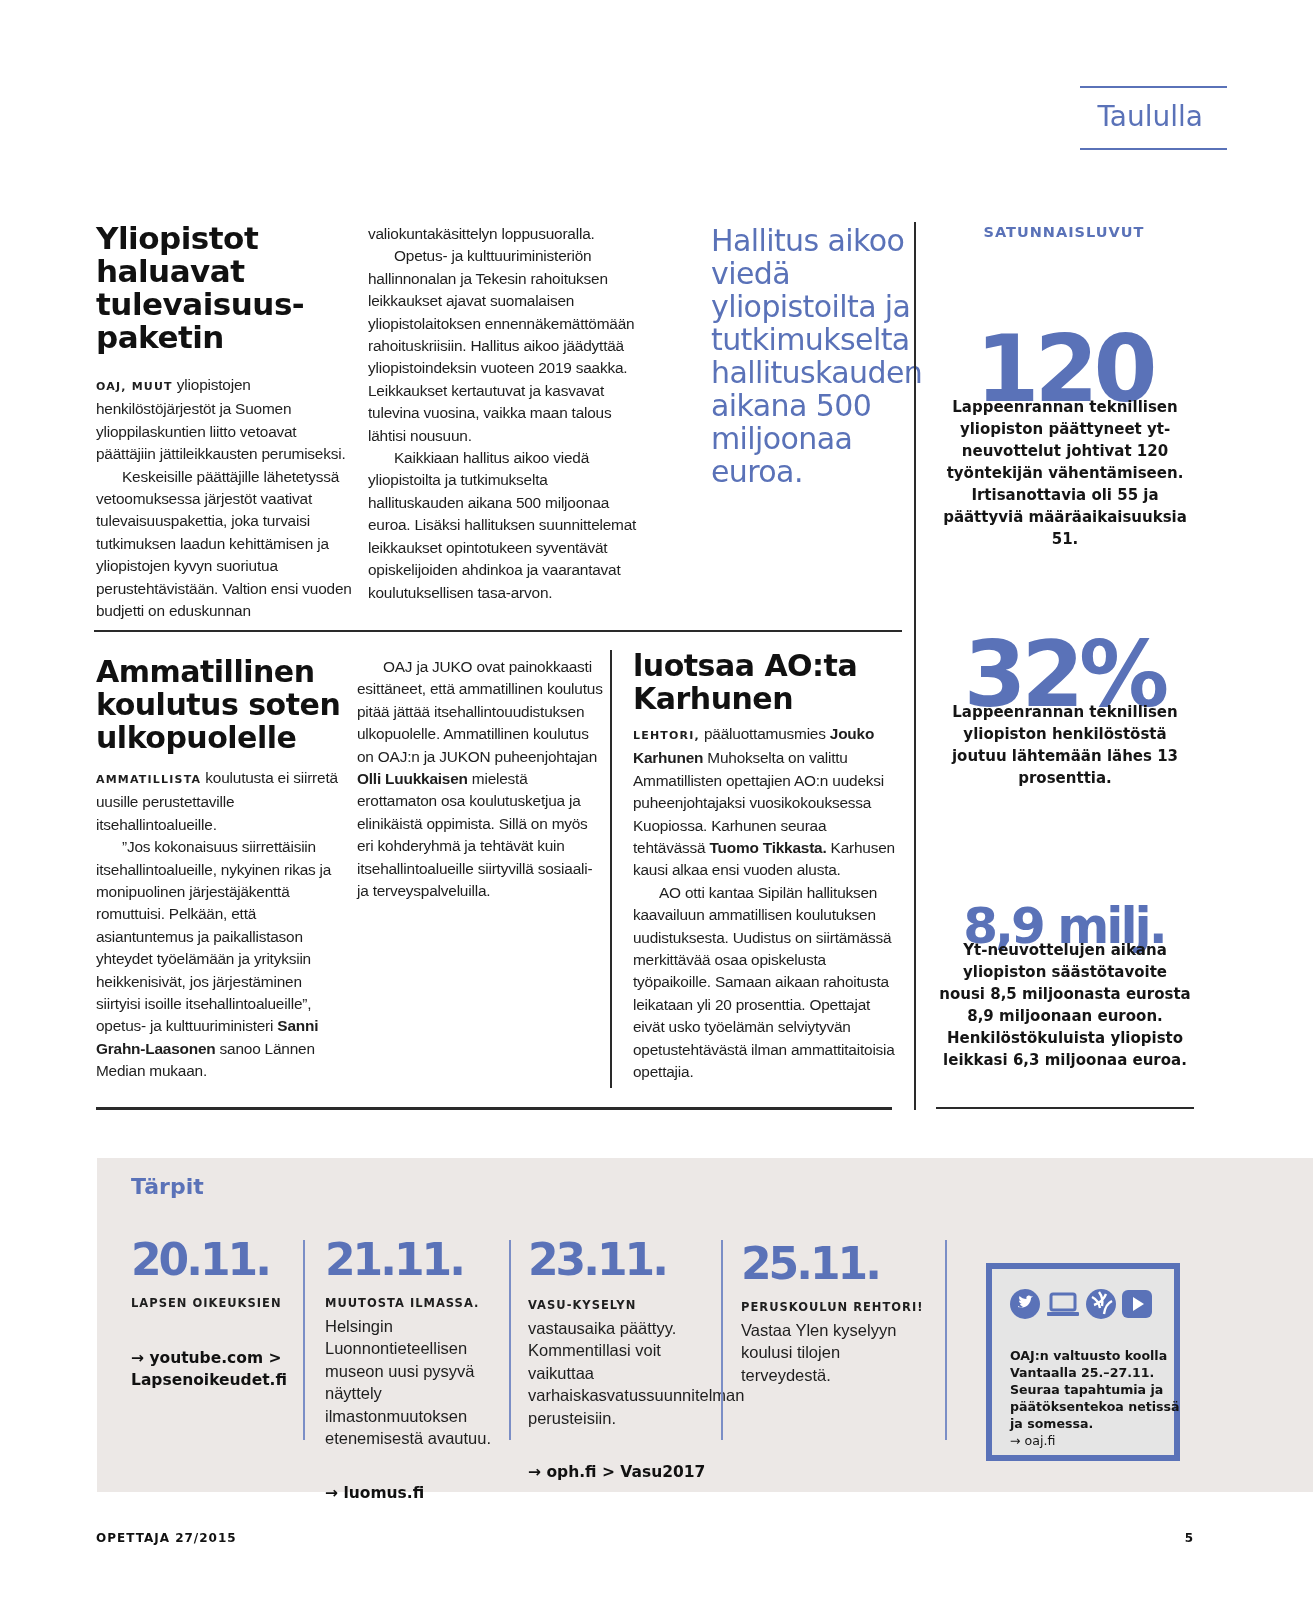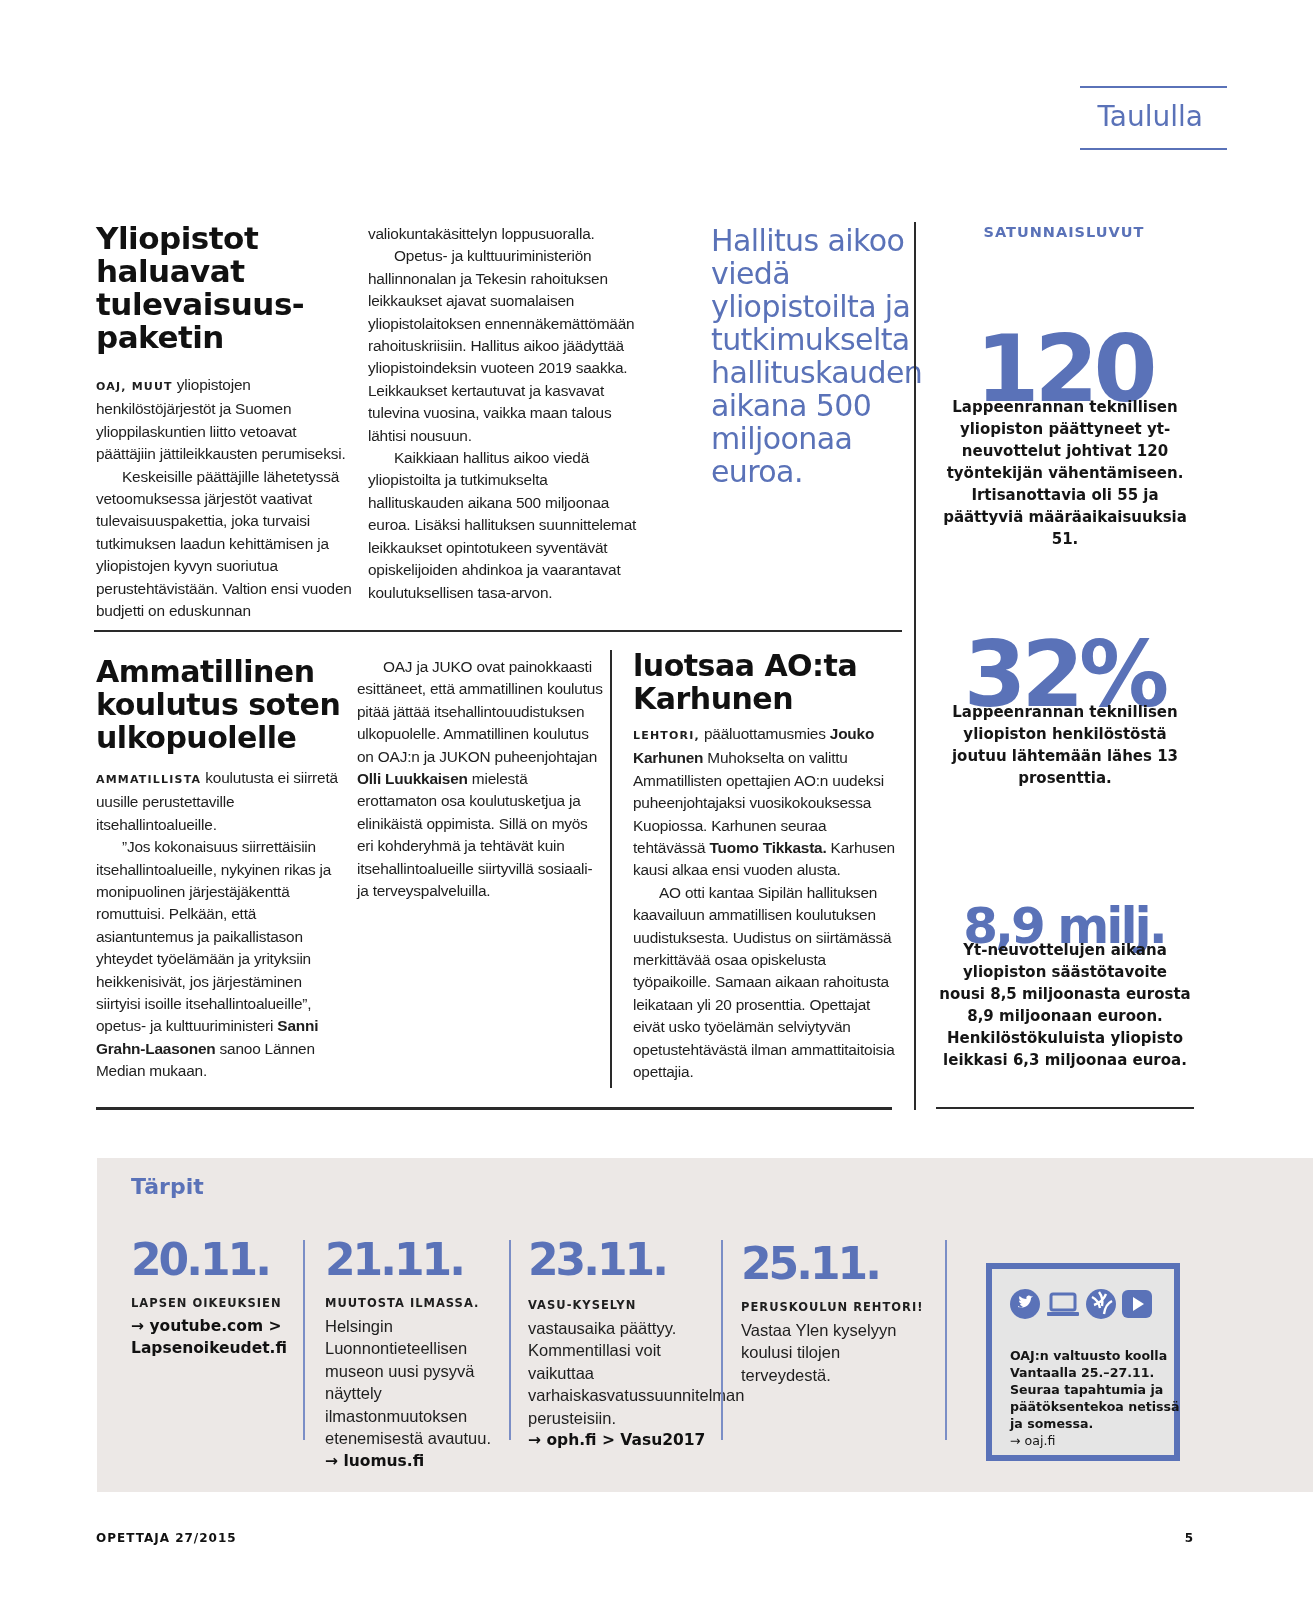--- a/index.html
+++ b/index.html
@@ -26,21 +26,21 @@
   .stat-heading { font-family: "DejaVu Sans", sans-serif; font-weight: bold; font-size: 14.5px; letter-spacing: 1px; color: #5a72b8; text-align: center; }
   .stat-big { font-family: "DejaVu Sans", sans-serif; font-weight: bold; color: #5a72b8; text-align: center; letter-spacing: -5px; margin-top: 24px; }
   .stat-text { font-family: "DejaVu Sans", sans-serif; font-weight: bold; font-size: 15px; line-height: 22px; text-align: center; color: #151515; }
 
   
   .panel { left: 97px; top: 1158px; width: 1239px; height: 334px; background: #ece8e6; }
   .panel-title { font-family: "DejaVu Sans", sans-serif; font-weight: bold; font-size: 22px; color: #5a72b8; }
   .t-date { font-family: "DejaVu Sans", sans-serif; font-weight: bold; font-size: 44px; color: #5a72b8; letter-spacing: -3px; line-height: 48px; }
   .t-lead { font-family: "DejaVu Sans", sans-serif; font-weight: bold; font-size: 11.5px; letter-spacing: 1px; text-transform: uppercase; }
   .t-text { font-family: "Liberation Sans", sans-serif; font-size: 16.5px; line-height: 22.5px; color: #1e1e1e; }
-  .t-link { font-family: "DejaVu Sans", sans-serif; font-weight: bold; font-size: 15.5px; line-height: 22.5px; color: #111; }
+  .t-link { font-family: "DejaVu Sans", sans-serif; font-weight: bold; font-size: 15.5px; line-height: 22.5px; color: #111; margin-top: 32px; }
   .t-divider { position: absolute; width: 2px; background: #7b8ec6; }
 
   .oaj-box { left: 986px; top: 1263px; width: 194px; height: 198px; border: 6px solid #5a72b8; background: #e5e5e5; }
   .oaj-icons { position: absolute; left: 18px; top: 20px; display: flex; gap: 6px; }
   .oaj-text { position: absolute; left: 18px; top: 78px; width: 170px; font-family: "DejaVu Sans", sans-serif; font-weight: bold; font-size: 12.6px; line-height: 17px; color: #151515; }
   .oaj-link { font-weight: normal; }
 
   .footer { font-family: "DejaVu Sans", sans-serif; font-weight: bold; font-size: 12px; letter-spacing: 1px; color: #111; }
 </style>
 </head>

